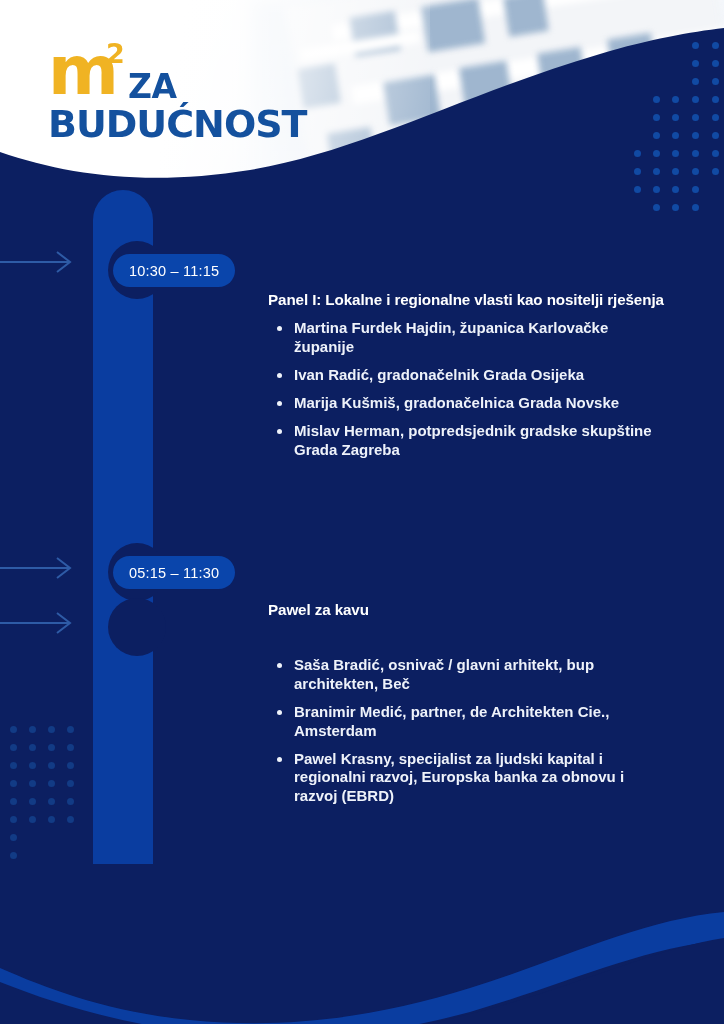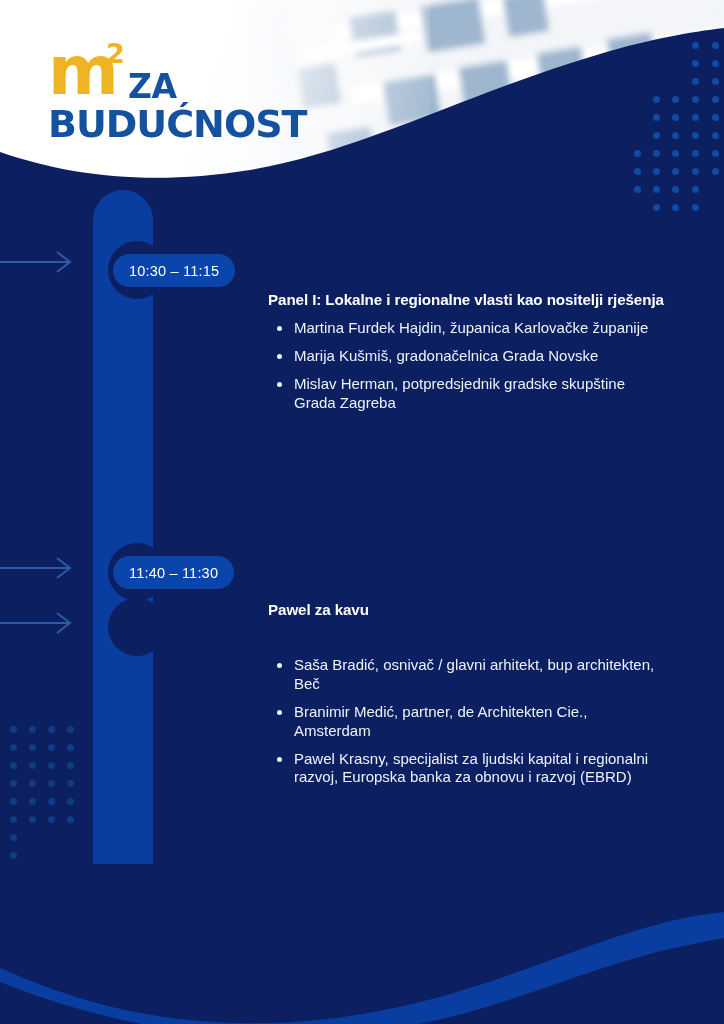--- a/index.html
+++ b/index.html
@@ -94,21 +94,21 @@
 
   
   .block{ position:absolute; left:268px; width:398px; z-index:20;margin-top:38px; }
   .block-title{
     color:#ffffff; font-weight:700; font-size:15.2px; line-height:1.28;
     letter-spacing:-0.1px;
   }
   ul.speakers{ list-style:none; margin:10px 0 0 0; padding:0; }
   ul.speakers li{
     position:relative; padding-left:26px; margin-bottom:9px;
-    color:#eef2fa; font-size:15px; line-height:1.26; font-weight:400;
+    color:#eef2fa; font-size:15px; line-height:1.26; font-weight:700;
   }
   ul.speakers li::before{
     content:""; position:absolute; left:9px; top:7px;
     width:5px; height:5px; border-radius:50%; background:#eef2fa;
   }
 
   
   .wave-bottom{ position:absolute; left:0; bottom:0; width:724px; height:160px; z-index:30; }
 </style>
 </head>
@@ -229,26 +229,27 @@
     <path d="M0,12 L70,12 M57,2 L70,12 L57,22" fill="none" stroke="#2e5ba6" stroke-width="2"></path>
   </svg>
   <svg class="arrow" style="top:556px;" viewBox="0 0 80 24">
     <path d="M0,12 L70,12 M57,2 L70,12 L57,22" fill="none" stroke="#2e5ba6" stroke-width="2"></path>
   </svg>
   <svg class="arrow" style="top:611px;" viewBox="0 0 80 24">
     <path d="M0,12 L70,12 M57,2 L70,12 L57,22" fill="none" stroke="#2e5ba6" stroke-width="2"></path>
   </svg>
 
   <div class="pill" style="top:254px;">10:30 – 11:15</div>
-  <div class="pill" style="top:556px;">11:40 – 11:30</div>
+  <div class="pill" style="top:556px;">05:15 – 11:30</div>
 
   <div class="block" style="top:252px;">
     <div class="block-title">Panel I: Lokalne i regionalne vlasti kao nositelji rješenja</div>
     <ul class="speakers">
       <li>Martina Furdek Hajdin, županica Karlovačke županije</li>
+      <li>Ivan Radić, gradonačelnik Grada Osijeka</li>
       <li>Marija Kušmiš, gradonačelnica Grada Novske</li>
       <li>Mislav Herman, potpredsjednik gradske skupštine Grada Zagreba</li>
     </ul>
   </div>
 
   <div class="block" style="top:562px;">
     <div class="block-title">Pawel za kavu</div>
   </div>
 
   <div class="block" style="top:608px;">

